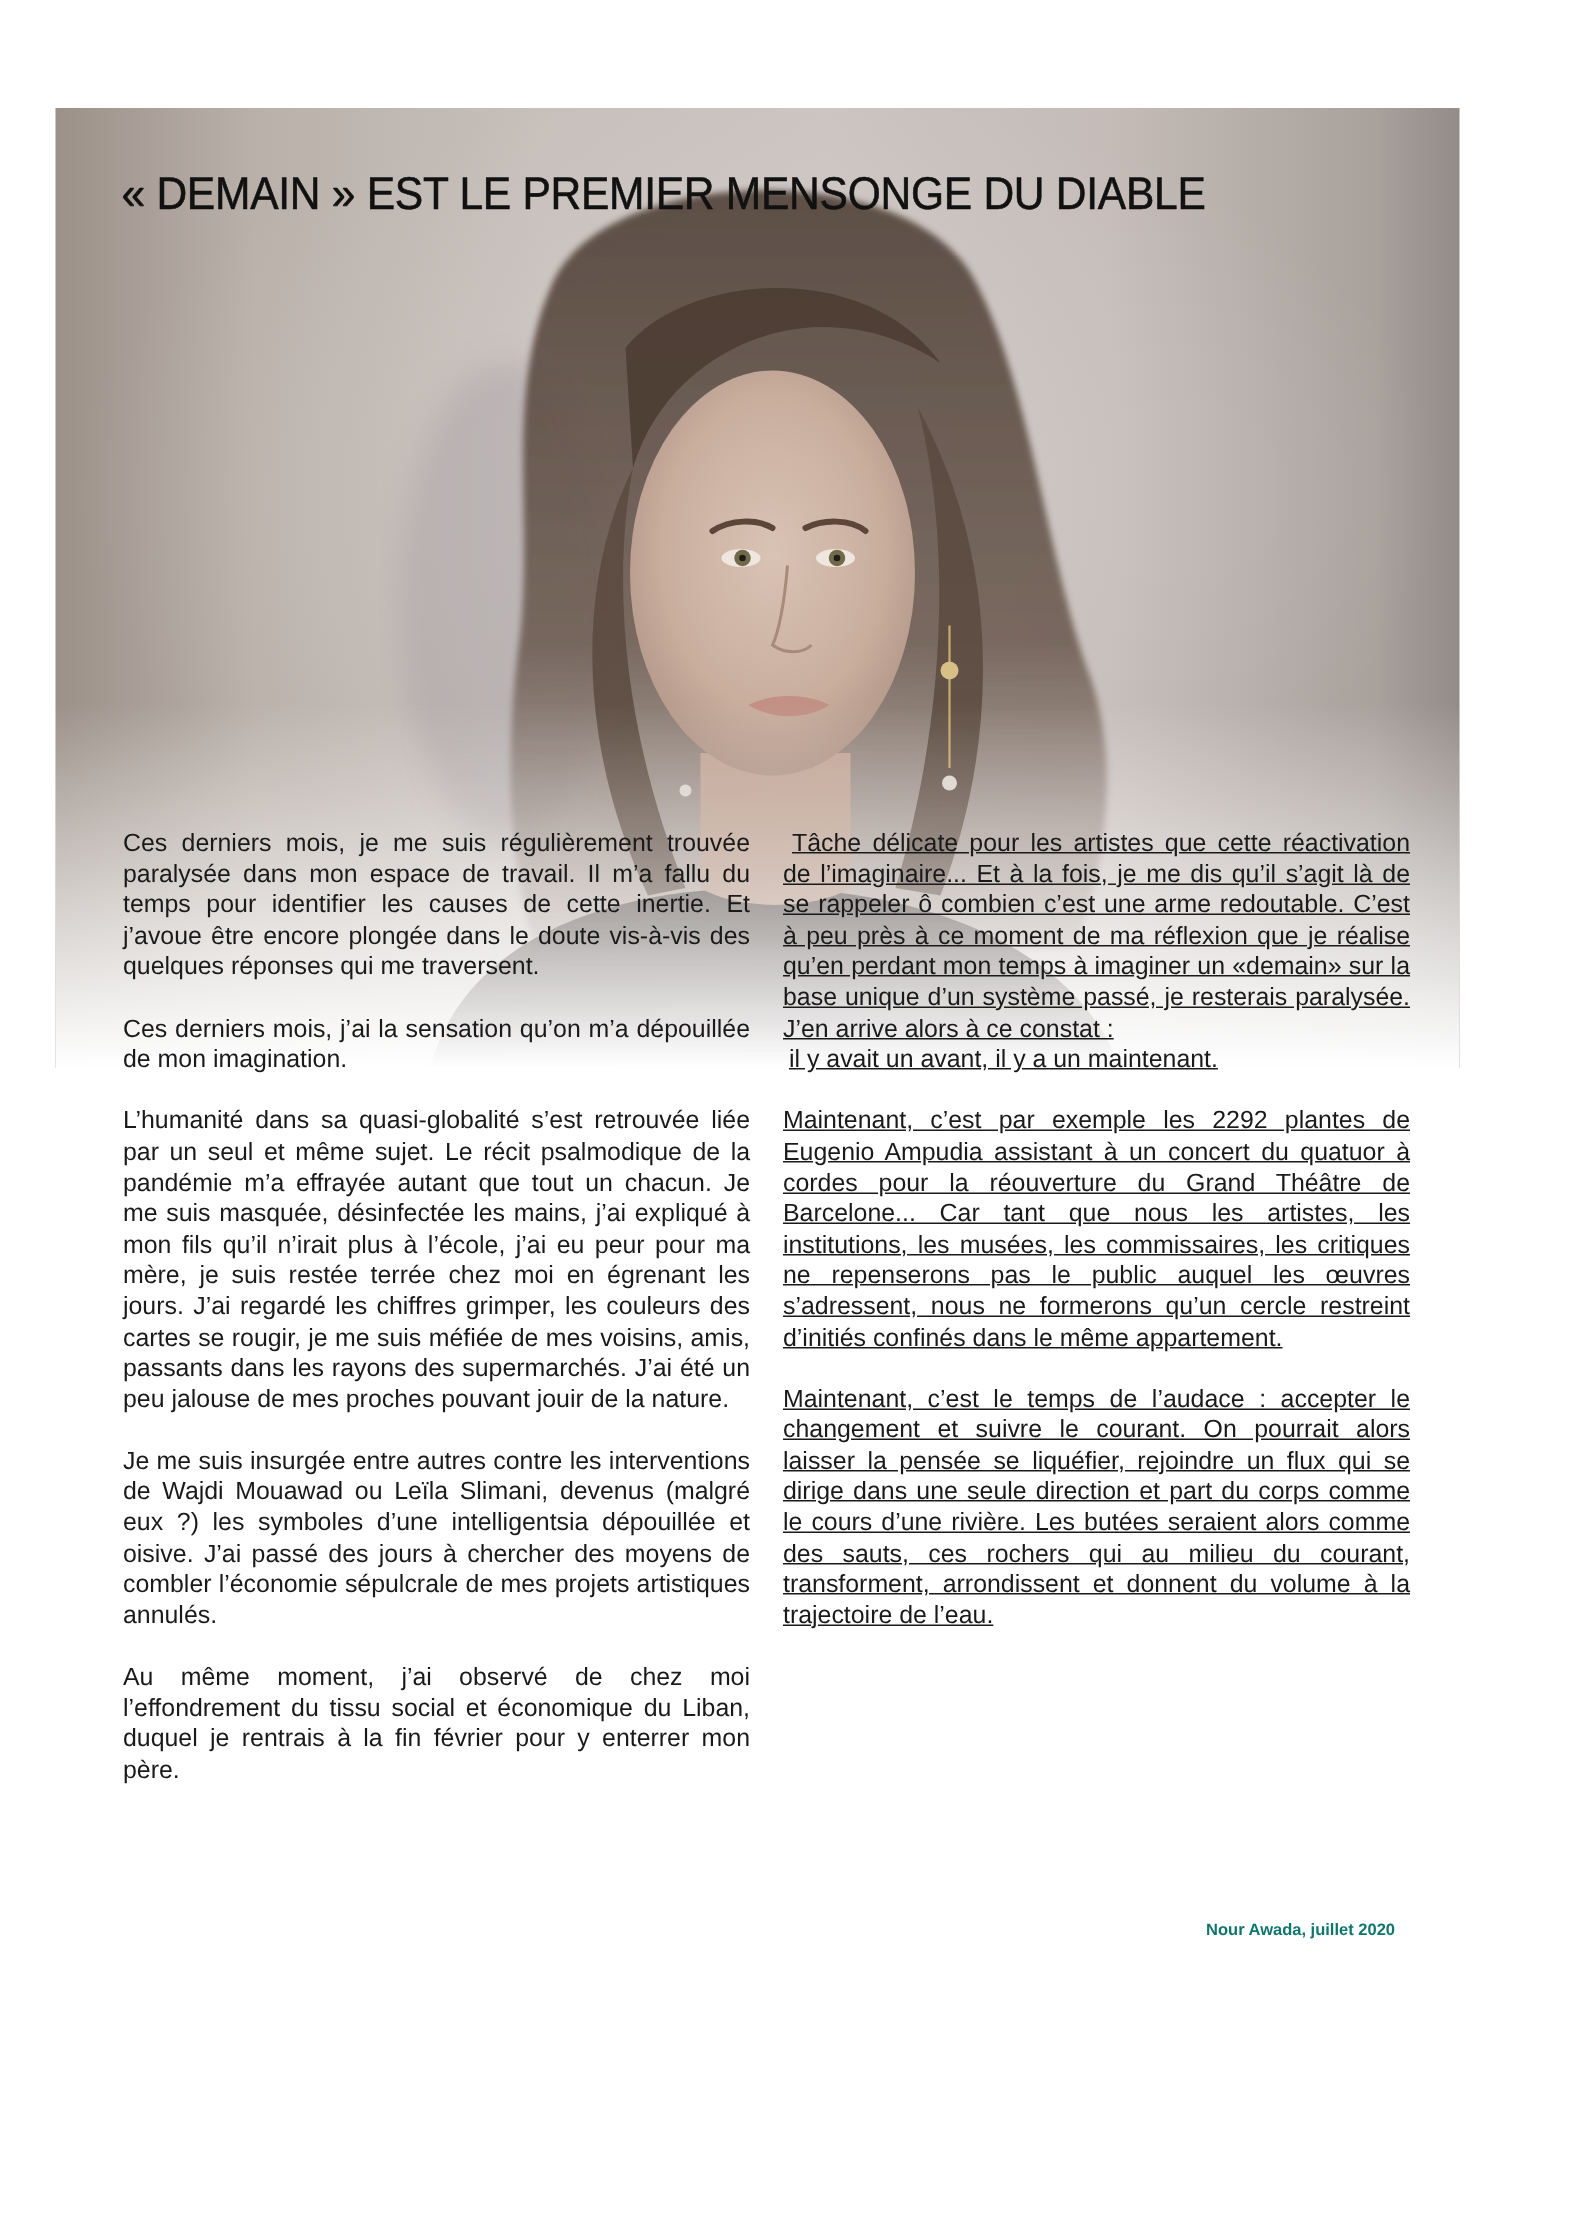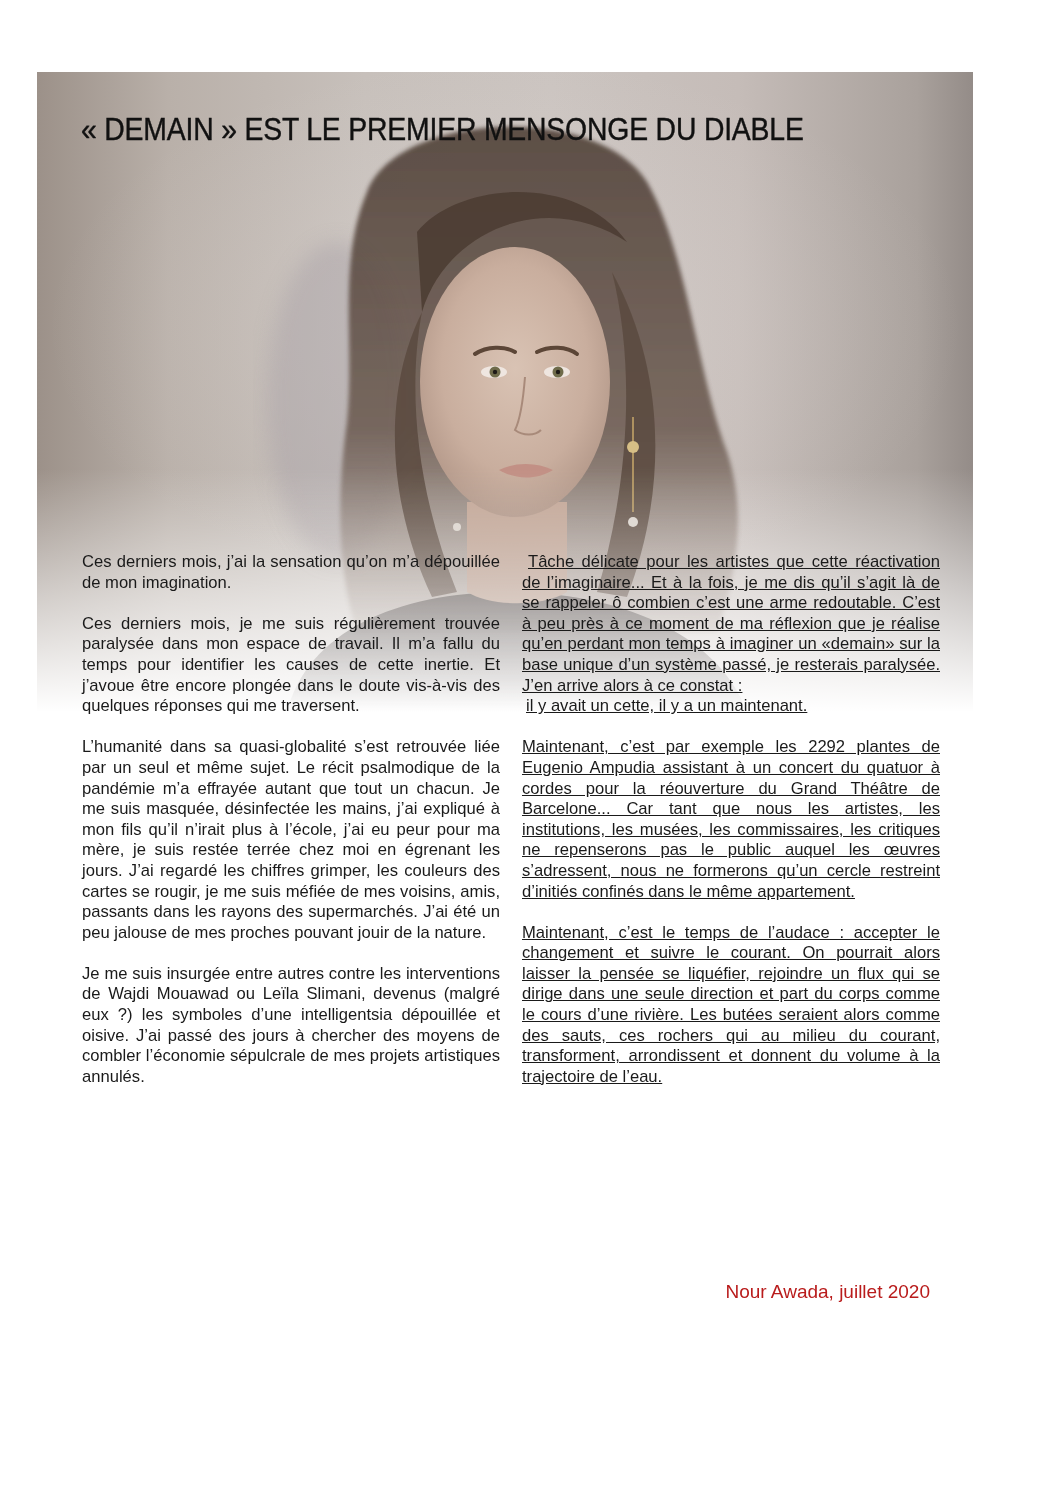--- a/index.html
+++ b/index.html
@@ -31,21 +31,21 @@
       position: absolute; top: 552px; width: 418px;
       font-family: "Liberation Sans", sans-serif;
       font-size: 16.6px; line-height: 20.6px; color: #1a1a1a;
     }
     .col.left { left: 82px; }
     .col.right { left: 522px; text-decoration: underline; }
     .col p { margin: 0 0 20.6px 0; text-align: justify; hyphens: none; }
     .col p.constat { margin-top: 0; }
     .signature {
       position: absolute; left: 522px; width: 408px; top: 1281px;
-      text-align: right; font-size: 19px; color: #b91c1c;
+      text-align: right; font-size: 11px; color: #0f766e; font-weight: bold;
     }
   </style>
 </head>
 <body>
 
 <div class="photo">
   <div class="vig"></div>
   <svg class="portrait" viewBox="0 0 936 640" xmlns="http://www.w3.org/2000/svg">
     <defs>
       <radialGradient id="skin" cx="50%" cy="45%" r="55%">
@@ -107,26 +107,27 @@
       <circle cx="596" cy="375" r="6" fill="#d7bf86"></circle>
       <circle cx="596" cy="450" r="5" fill="#e3ddd6"></circle>
       <circle cx="420" cy="455" r="4" fill="#e3ddd6"></circle>
     </g>
   </svg>
 </div>
 
 <h1 class="title">« DEMAIN » EST LE PREMIER MENSONGE DU DIABLE</h1>
 
 <div class="col left">
+  <p>Ces derniers mois, je me suis régulièrement trouvée paralysée dans mon espace de travail. Il m’a fallu du temps pour identifier les causes de cette inertie. Et j’avoue être encore plongée dans le doute vis-à-vis des quelques réponses qui me traversent.</p>
   <p>Ces derniers mois, j’ai la sensation qu’on m’a dépouillée de mon imagination.</p>
-  <p>Ces derniers mois, je me suis régulièrement trouvée paralysée dans mon espace de travail. Il m’a fallu du temps pour identifier les causes de cette inertie. Et j’avoue être encore plongée dans le doute vis-à-vis des quelques réponses qui me traversent.</p>
   <p>L’humanité dans sa quasi-globalité s’est retrouvée liée par un seul et même sujet. Le récit psalmodique de la pandémie m’a effrayée autant que tout un chacun. Je me suis masquée, désinfectée les mains, j’ai expliqué à mon fils qu’il n’irait plus à l’école, j’ai eu peur pour ma mère, je suis restée terrée chez moi en égrenant les jours. J’ai regardé les chiffres grimper, les couleurs des cartes se rougir, je me suis méfiée de mes voisins, amis, passants dans les rayons des supermarchés. J’ai été un peu jalouse de mes proches pouvant jouir de la nature.</p>
   <p>Je me suis insurgée entre autres contre les interventions de Wajdi Mouawad ou Leïla Slimani, devenus (malgré eux ?) les symboles d’une intelligentsia dépouillée et oisive. J’ai passé des jours à chercher des moyens de combler l’économie sépulcrale de mes projets artistiques annulés.</p>
+  <p>Au même moment, j’ai observé de chez moi l’effondrement du tissu social et économique du Liban, duquel je rentrais à la fin février pour y enterrer mon père.</p>
 </div>
 
 <div class="col right">
   <p style="margin-bottom:0; text-indent:6px;">Tâche délicate pour les artistes que cette réactivation de l’imaginaire... Et à la fois, je me dis qu’il s’agit là de se rappeler ô combien c’est une arme redoutable. C’est à peu près à ce moment de ma réflexion que je réalise qu’en perdant mon temps à imaginer un «demain» sur la base unique d’un système passé, je resterais paralysée. J’en arrive alors à ce constat :</p>
-  <p class="constat" style="text-indent:4px;">il y avait un cette, il y a un maintenant.</p>
+  <p class="constat" style="text-indent:4px;">il y avait un avant, il y a un maintenant.</p>
   <p>Maintenant, c’est par exemple les 2292 plantes de Eugenio Ampudia assistant à un concert du quatuor à cordes pour la réouverture du Grand Théâtre de Barcelone... Car tant que nous les artistes, les institutions, les musées, les commissaires, les critiques ne repenserons pas le public auquel les œuvres s’adressent, nous ne formerons qu’un cercle restreint d’initiés confinés dans le même appartement.</p>
   <p>Maintenant, c’est le temps de l’audace : accepter le changement et suivre le courant. On pourrait alors laisser la pensée se liquéfier, rejoindre un flux qui se dirige dans une seule direction et part du corps comme le cours d’une rivière. Les butées seraient alors comme des sauts, ces rochers qui au milieu du courant, transforment, arrondissent et donnent du volume à la trajectoire de l’eau.</p>
 </div>
 
 <div class="signature">Nour Awada, juillet 2020</div>
 
 </body></html>

